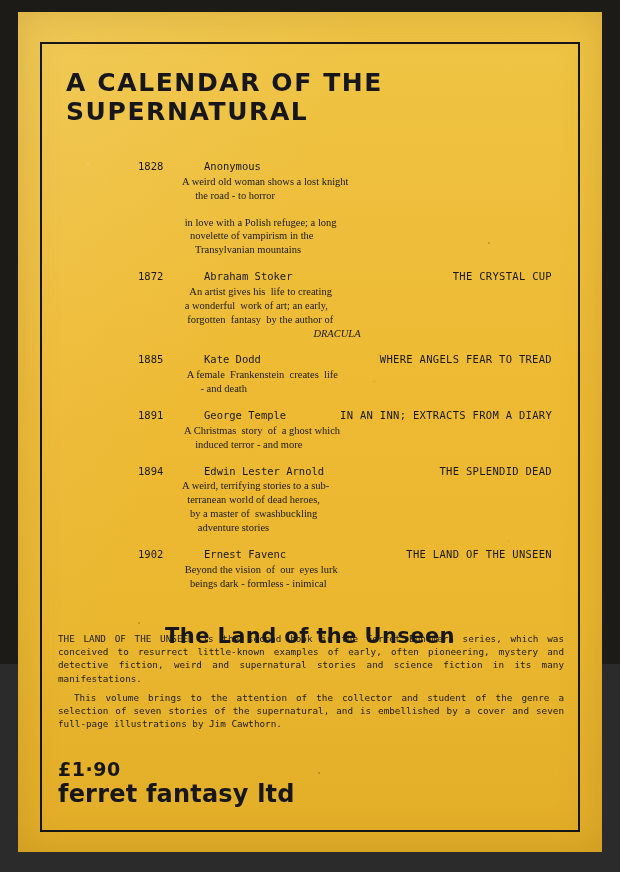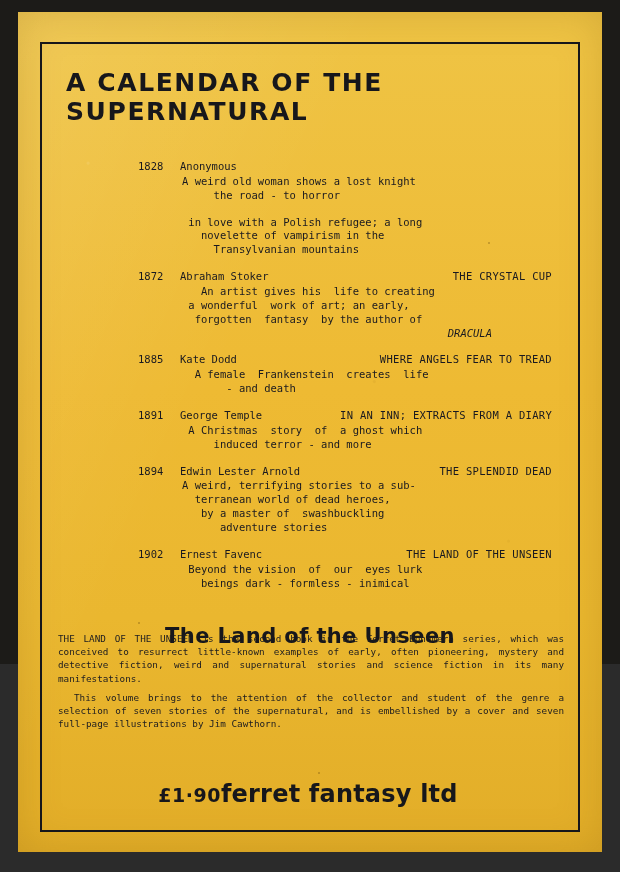--- a/index.html
+++ b/index.html
@@ -75,39 +75,41 @@
   .entry {
     margin-bottom: 13px;
     font-family: "DejaVu Sans Mono", monospace;
     font-size: 10.5px;
     line-height: 1.32;
     color: #191920;
   }
   .entry-head {
     display: flex;
     white-space: pre;
+    gap: 24px;
   }
   .entry-year {
     width: 42px;
     flex: 0 0 42px;
   }
   .entry-author {
     flex: 0 0 auto;
   }
   .entry-work {
     margin-left: auto;
     padding-right: 10px;
     letter-spacing: 0.3px;
   }
   .entry-desc {
     margin-top: 1px;
     padding-left: 44px;
   }
   .entry-desc div {
     white-space: pre;
+    font-family: Liberation Serif, serif;
   }
   .entry-desc .ital {
     font-style: italic;
   }
   .booktitle {
     margin-top: 34px;
     text-align: center;
     font-family: "DejaVu Sans", sans-serif;
     font-weight: bold;
     font-size: 21px;
@@ -131,21 +133,22 @@
   .blurb p.indent {
     text-indent: 16px;
   }
   .footer {
     position: absolute;
     left: 16px;
     right: 14px;
     bottom: 22px;
     display: flex;
     align-items: baseline;
-    justify-content: center;
+    justify-content: flex-start;
+    flex-direction: column;
   }
   .price {
     font-family: "DejaVu Sans", sans-serif;
     font-weight: bold;
     font-size: 19px;
     color: #17171b;
     letter-spacing: 0.5px;
   }
   .publisher {
     font-family: "DejaVu Sans", sans-serif;
@@ -202,21 +205,21 @@
           <div class="entry">
             <div class="entry-head">
               <span class="entry-year">1872</span>
               <span class="entry-author">Abraham Stoker</span>
               <span class="entry-work">THE CRYSTAL CUP</span>
             </div>
             <div class="entry-desc">
               <div>   An artist gives his  life to creating</div>
               <div> a wonderful  work of art; an early,</div>
               <div>  forgotten  fantasy  by the author of</div>
-              <div class="ital" style="text-align:right;padding-right:70px;">DRACULA</div>
+              <div class="ital" style="text-align:center;padding-right:70px;">DRACULA</div>
             </div>
           </div>
 
           <div class="entry">
             <div class="entry-head">
               <span class="entry-year">1885</span>
               <span class="entry-author">Kate Dodd</span>
               <span class="entry-work">WHERE ANGELS FEAR TO TREAD</span>
             </div>
             <div class="entry-desc">

